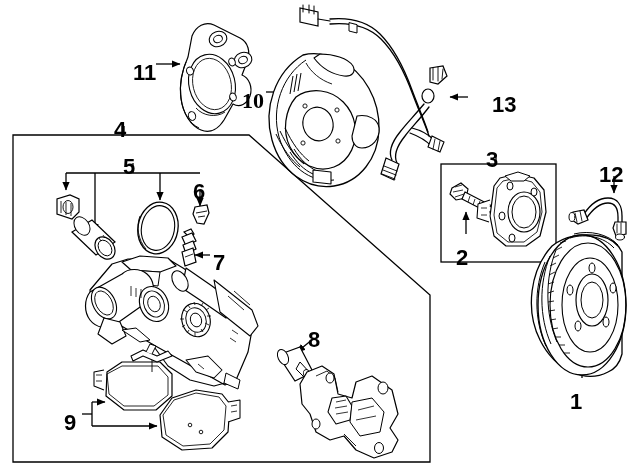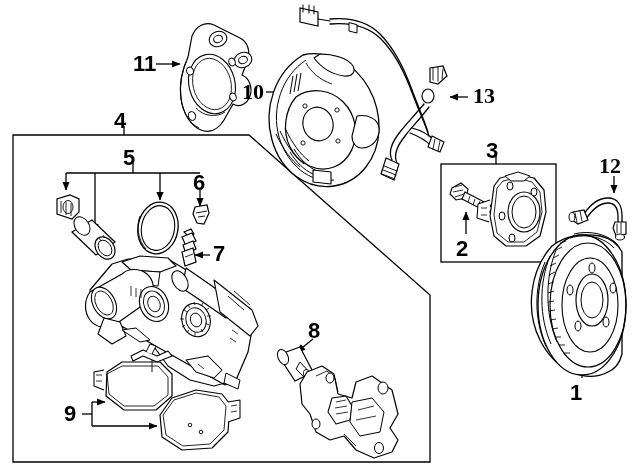--- a/index.html
+++ b/index.html
@@ -21,20 +21,21 @@
     top: 0;
   }
   .callout {
     position: absolute;
     font-family: "Liberation Sans", sans-serif;
     font-weight: bold;
     font-size: 22px;
     color: #000000;
     line-height: 1;
     user-select: none;
+    margin-top: 9px;
   }
 </style>
 </head>
 <body>
 
 <div id="diagram-root">
 
   <svg id="diagram-svg" width="640" height="466" viewBox="0 0 640 466">
     <defs>
       <marker id="arrowhead" markerWidth="7" markerHeight="7" refX="6.2" refY="3" orient="auto">
@@ -388,16 +389,16 @@
   <div class="callout" style="left:456px; top:238px;">2</div>
   <div class="callout" style="left:486px; top:140px;">3</div>
   <div class="callout" style="left:114px; top:110px;">4</div>
   <div class="callout" style="left:123px; top:147px;">5</div>
   <div class="callout" style="left:193px; top:172px;">6</div>
   <div class="callout" style="left:213px; top:243px;">7</div>
   <div class="callout" style="left:308px; top:320px;">8</div>
   <div class="callout" style="left:64px; top:403px;">9</div>
   <div class="callout" style="left:242px; top:81px;font-family:Liberation Serif, serif;">10</div>
   <div class="callout" style="left:133px; top:53px;">11</div>
-  <div class="callout" style="left:599px; top:155px;font-family:Liberation Serif, serif;">12</div>
-  <div class="callout" style="left:473px; top:85px;font-family:Liberation Serif, serif;">13</div>
+  <div class="callout" style="left:599px; top:155px;">12</div>
+  <div class="callout" style="left:492px; top:85px;">13</div>
 
 </div>
 
 </body></html>

